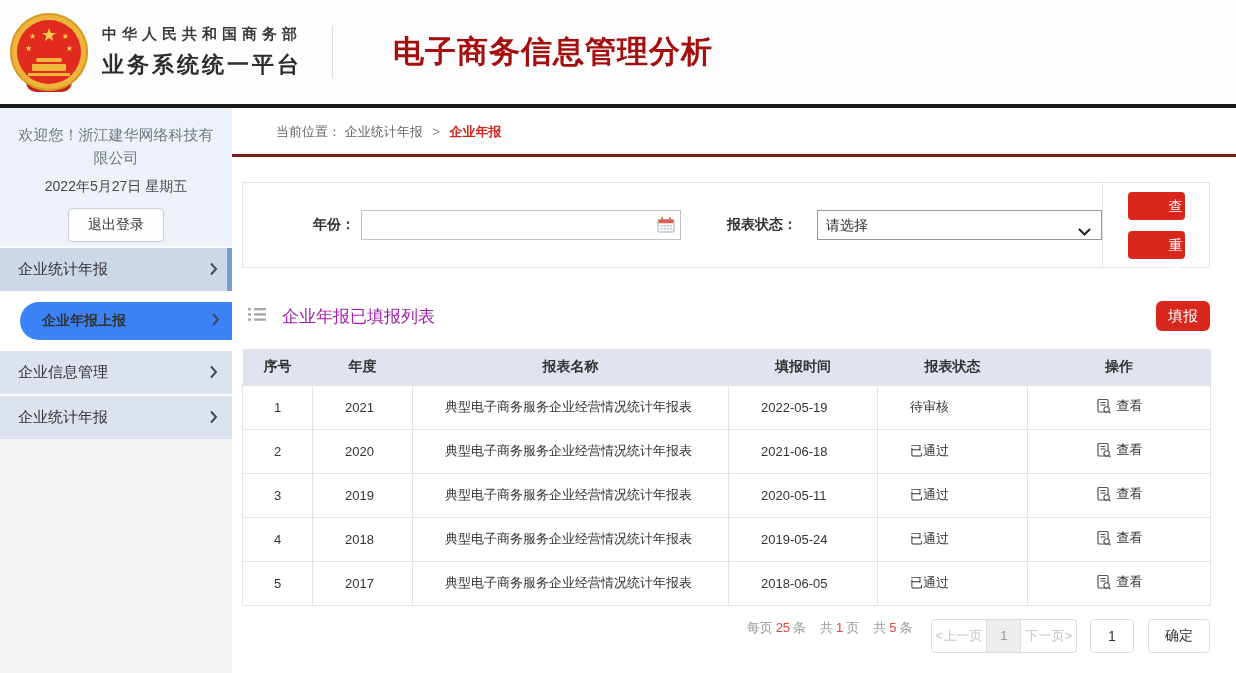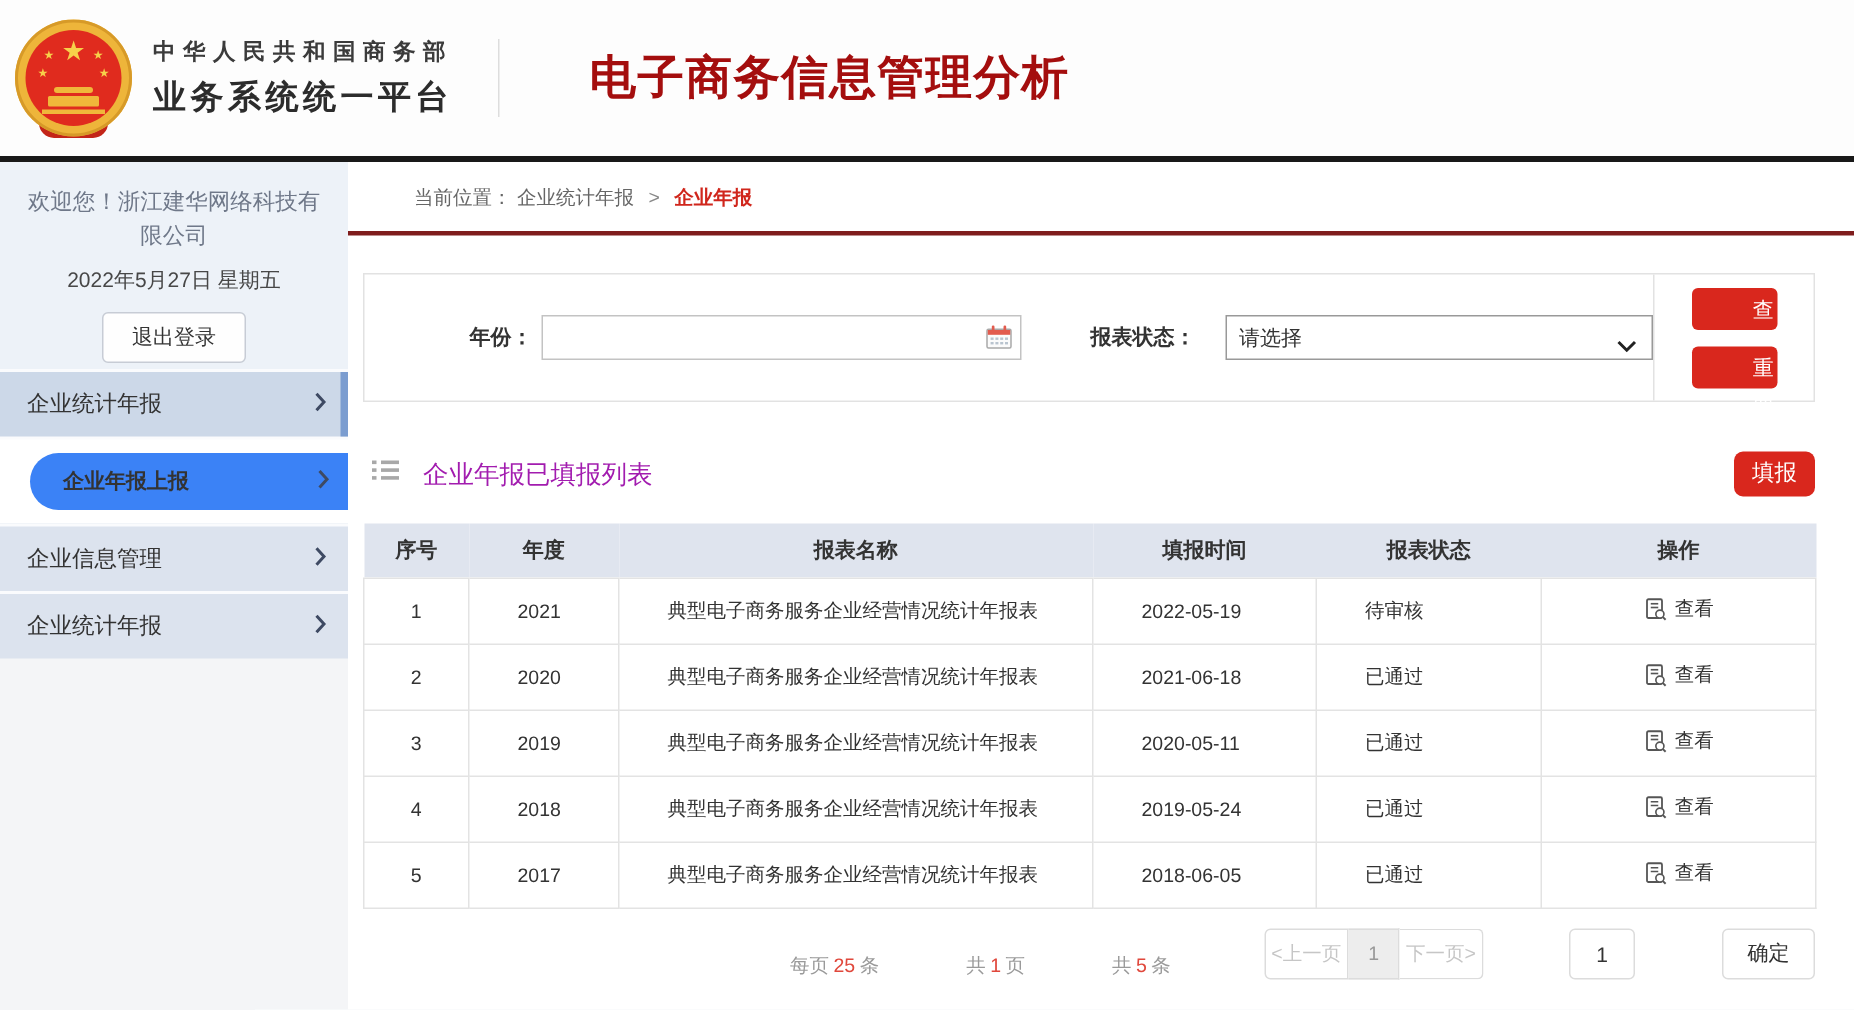--- a/index.html
+++ b/index.html
@@ -106,22 +106,22 @@
     table-layout:fixed; }
   .report-table th { background:#dfe4ee; height:36px; font-size:14px; font-weight:bold;
     color:#333; text-align:center; border-bottom:1px solid #e3e3e3; }
   .report-table td { background:#fff; height:44px; font-size:13px; color:#333;
     border:1px solid #e3e3e3; padding-left:32px; }
   .report-table td.center { text-align:center; padding-left:0; }
   .view-link { display:inline-flex; align-items:center; gap:5px; cursor:pointer; color:#333; }
   .view-link svg { flex:0 0 auto; }
 
   
-  .pagination { margin:13px 26px 0 10px; display:flex; align-items:flex-end;
-    justify-content:flex-end; font-size:13px; color:#9a9a9a;gap:44px; }
+  .pagination { margin:13px 26px 0 10px; display:flex; align-items:flex-start;
+    justify-content:flex-end; font-size:13px; color:#9a9a9a; }
   .pagination .red { color:#e0483c; margin:0 3px; }
   .pg-stat { margin-right:14px; white-space:nowrap; }
   .pg-group { display:flex; margin-left:4px; }
   .pg-btn { height:34px; line-height:32px; border:1px solid #dcdcdc; background:#fff;
     color:#c6c6c6; padding:0 4px; cursor:default; }
   .pg-btn.prev { border-radius:4px 0 0 4px; }
   .pg-btn.next { border-radius:0 4px 4px 0; border-left:none; }
   .pg-btn.cur { background:#ededed; color:#999; padding:0 13px; border-left:none; }
   .pg-jump { width:44px; height:34px; margin-left:13px; border:1px solid #dcdcdc;
     border-radius:4px; text-align:center; font-size:14px; color:#333; background:#fff; }

